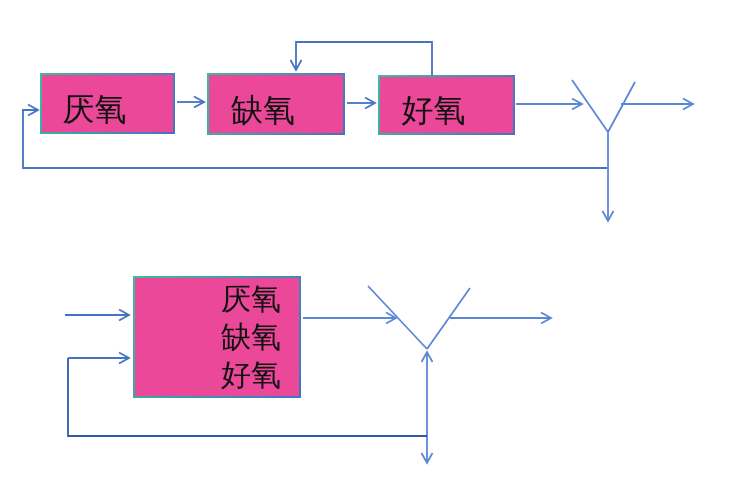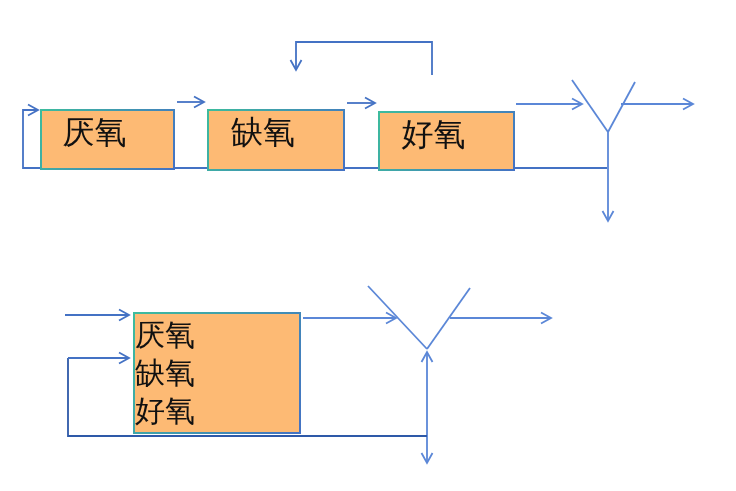--- a/index.html
+++ b/index.html
@@ -25,29 +25,28 @@
     stroke-width: 1.8;
     stroke-linecap: butt;
     stroke-linejoin: miter;
   }
   .s-main  { stroke: var(--line-main,  #4472c4); }
   .s-light { stroke: var(--line-light, #5b87d7); }
   .s-dark  { stroke: var(--line-dark,  #2e59a8); }
   .w2 { stroke-width: 2.2; }
   .pbox {
     position: absolute;
-    background: #fdba74;
+    background: #ec4899;
     border: 2px solid;
     border-image: linear-gradient(120deg, var(--box-border-start, #3dbc9d), var(--box-border-end, #4472c4)) 1;
     display: flex;
-    align-items: flex-start;
+    align-items: flex-end;
     justify-content: center;
     color: var(--text, #111111);
     box-sizing: border-box;
-    margin-top: 36px;
   }
   .pbox.single {
     font-size: 32px;
     padding-right: 26px;
   }
   .pbox.multi {
     flex-direction: column;
     font-size: 30px;
     line-height: 38px;
     padding-right: 18px;

